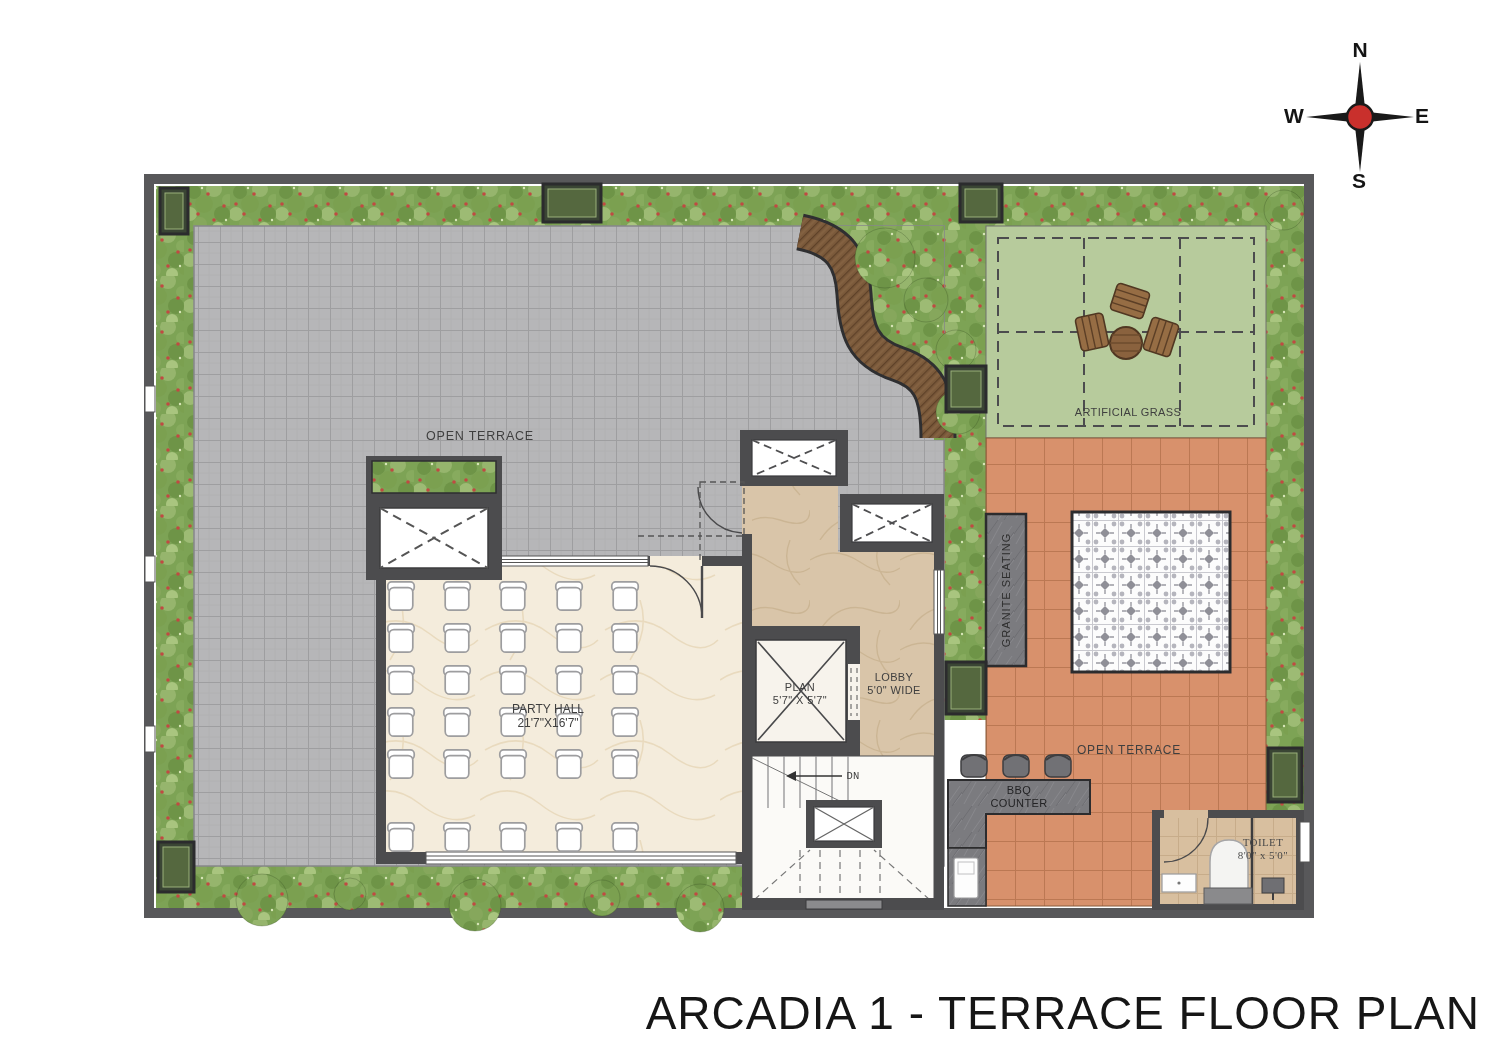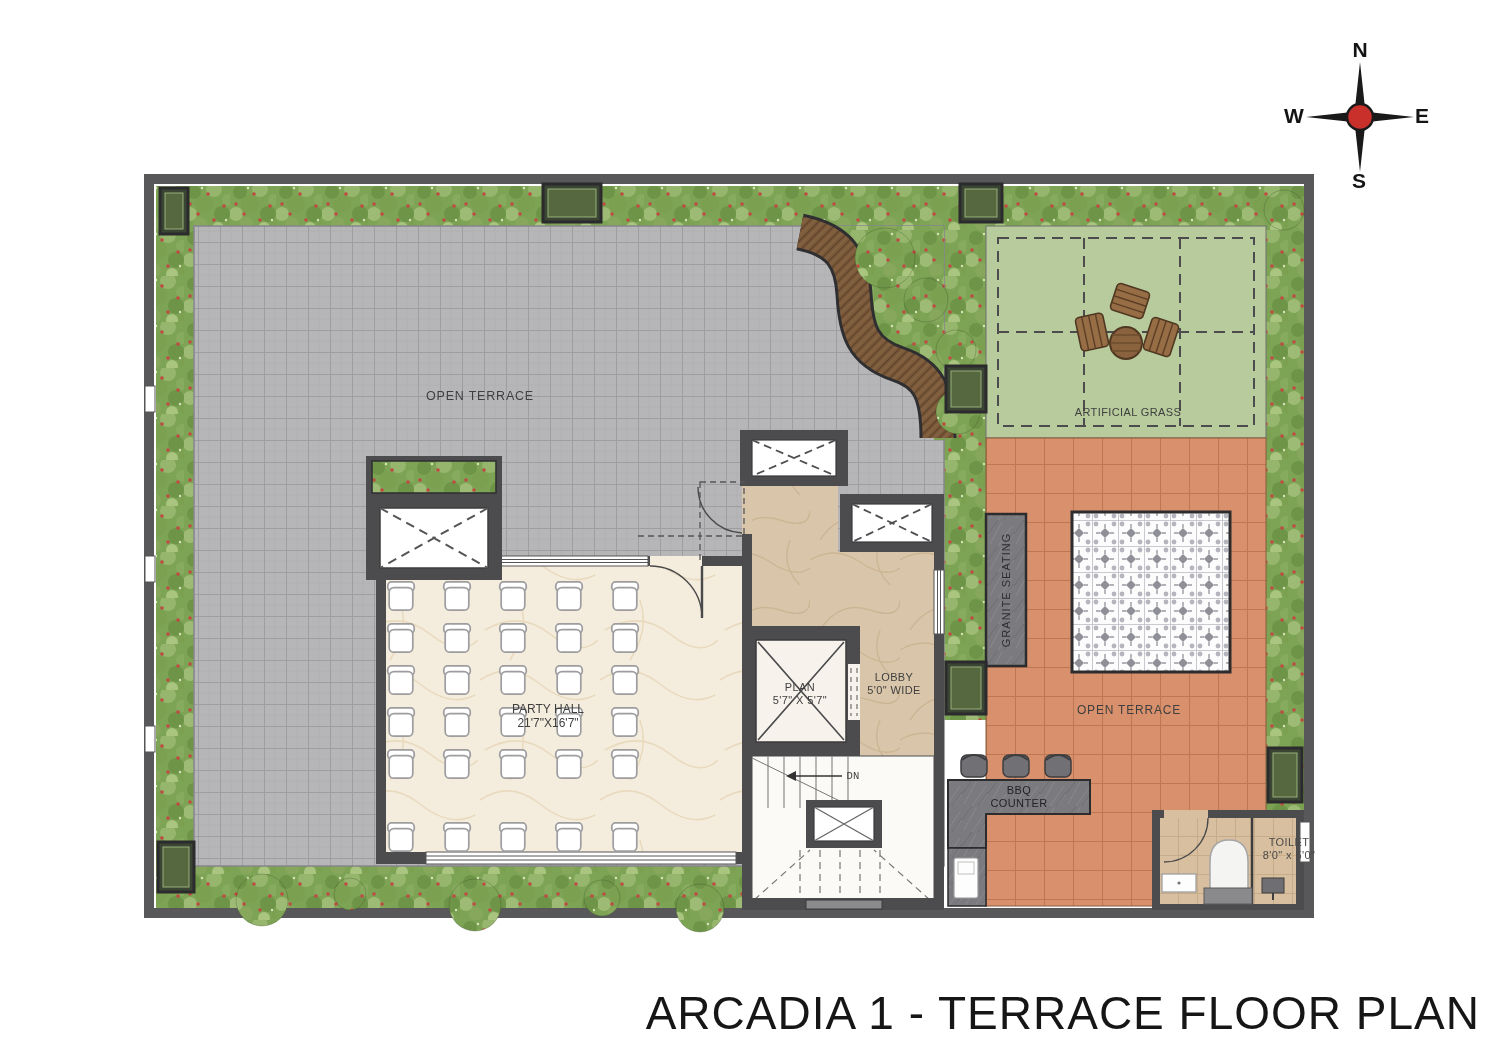--- a/index.html
+++ b/index.html
@@ -1,20 +1,20 @@
 <!DOCTYPE html>
 <html><head>
 <meta charset="utf-8">
 <style>
   html,body{margin:0;padding:0;background:#fff;}
   .page{position:relative;width:1500px;height:1061px;background:#fff;overflow:hidden;
         font-family:"Liberation Sans",sans-serif;}
   .label{position:absolute;transform:translate(-50%,-50%);font-family:"Liberation Sans",sans-serif;
          color:#3f3f3f;white-space:nowrap;text-align:center;z-index:5;line-height:1.18;}
-  .lab-md{font-size:12.5px;letter-spacing:.8px;}
+  .lab-md{font-size:12.5px;letter-spacing:.8px;margin-top:40px;}
   .lab-sm{font-size:11px;letter-spacing:.4px;}
   .lab-xs{font-size:10.5px;letter-spacing:.2px;}
   .two-line div{display:block;}
   .rot90{transform:translate(-50%,-50%) rotate(-90deg);}
   .compass-letter{font-size:21px;font-weight:bold;color:#141414;letter-spacing:0;}
   .title{position:absolute;left:0;width:1464px;top:986px;height:54px;line-height:54px;
          text-align:right;font-size:46px;color:#161616;letter-spacing:1px;z-index:6;padding-left:16px;}
 </style>
 </head>
 <body>
@@ -343,21 +343,21 @@
 
   <div class="label lab-sm rot90" style="left:1006px;top:590px;color:#2e2e2e;letter-spacing:1px;">GRANITE  SEATING</div>
 
   <div class="label lab-md" style="left:1129px;top:710px;font-size:12px;">OPEN TERRACE</div>
 
   <div class="label two-line lab-sm" style="left:1019px;top:797px;color:#232325;">
     <div>BBQ</div>
     <div>COUNTER</div>
   </div>
 
-  <div class="label two-line lab-sm" style="left:1289px;top:849px;color:#4a4a4a;">
+  <div class="label two-line lab-sm" style="left:1263px;top:849px;color:#4a4a4a;font-family:Liberation Serif, serif;">
     <div>TOILET</div>
     <div>8'0" x 5'0"</div>
   </div>
 
   <div class="label compass-letter" style="left:1360px;top:50px;">N</div>
   <div class="label compass-letter" style="left:1294px;top:116px;">W</div>
   <div class="label compass-letter" style="left:1422px;top:116px;">E</div>
   <div class="label compass-letter" style="left:1359px;top:181px;">S</div>
 
   <div class="title">ARCADIA 1 - TERRACE FLOOR PLAN</div>

